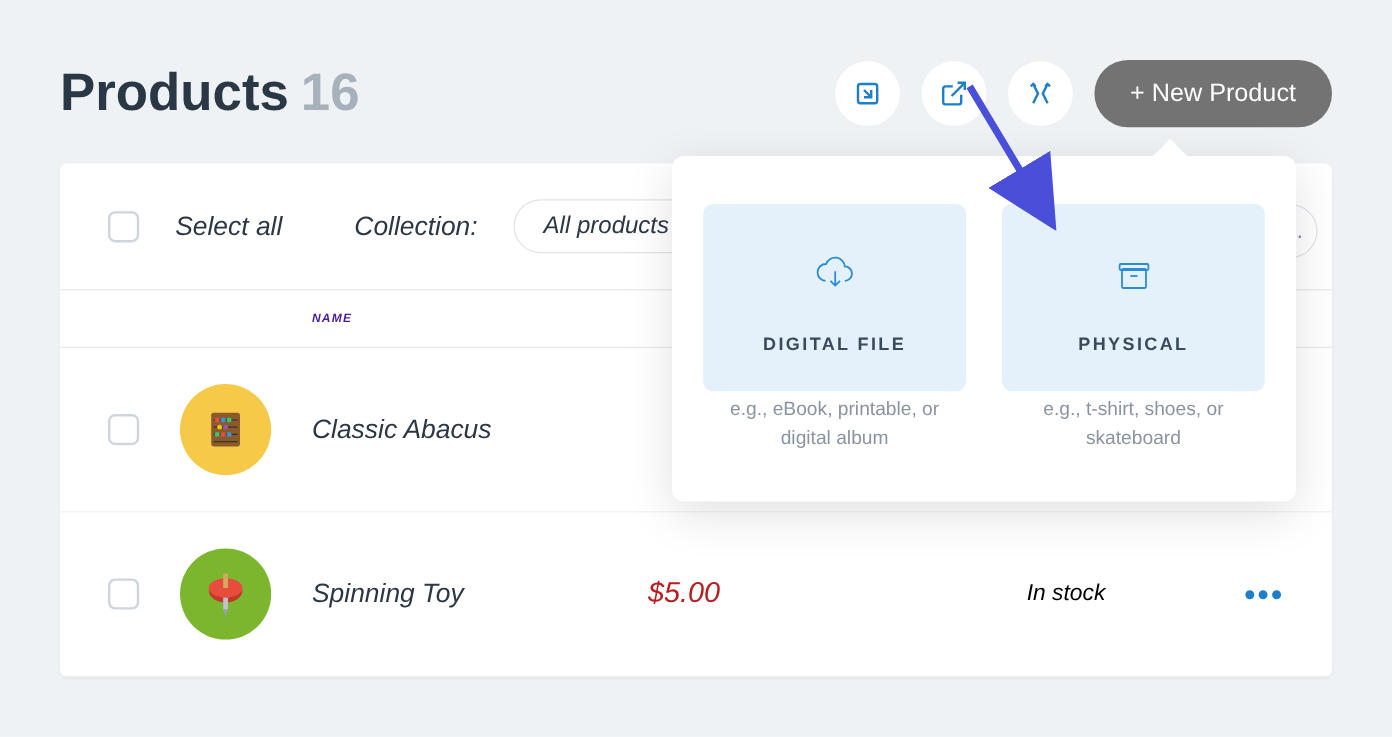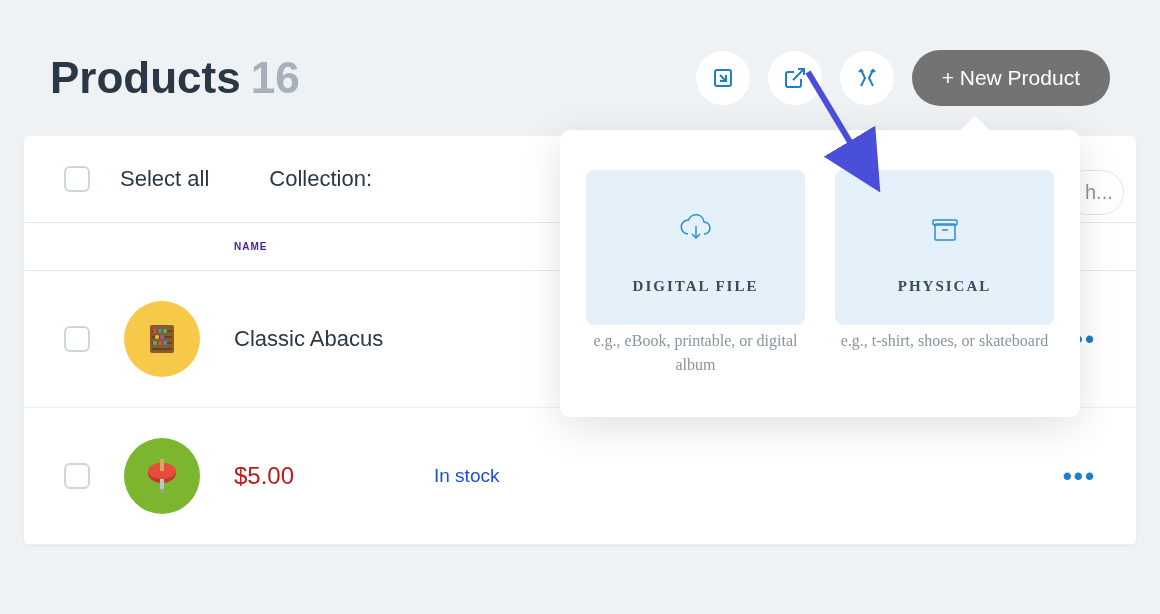--- a/index.html
+++ b/index.html
@@ -59,24 +59,25 @@
     padding: 16px 30px;
     font-size: 21px;
     font-weight: 500;
     display: flex;
     align-items: center;
     gap: 6px;
     cursor: pointer;
   }
   .table-wrap {
     background: #fff;
-    margin: 0 24px;
+    margin: 0 50px;
     border-radius: 6px;
     box-shadow: 0 1px 3px rgba(0,0,0,0.05);
     position: relative;
+    font-style: italic;
   }
   .filters {
     display: flex;
     align-items: center;
     padding: 30px 40px;
     gap: 30px;
     border-bottom: 1px solid #e5e9ed;
   }
   .checkbox {
     width: 26px;
@@ -153,42 +154,42 @@
     color: #2a3744;
   }
   .row-price {
     flex: 0 0 200px;
     font-size: 24px;
     color: #b91c1c;
   }
   .row-stock {
     flex: 1;
     font-size: 19px;
-    color: #1d4ed8;
+    color: #000000;
+    text-align: center;
   }
   .row-menu {
     color: #1e7ec8;
     font-size: 26px;
     font-weight: 800;
     letter-spacing: 2px;
     cursor: pointer;
   }
   .popover {
     position: absolute;
     left: 560px;
     top: 130px;
     width: 520px;
     background: #fff;
     border-radius: 10px;
     box-shadow: 0 10px 40px rgba(0,0,0,0.12);
     padding: 40px 26px;
     display: flex;
     gap: 30px;
     z-index: 10;
-    font-family: Liberation Serif, serif;
   }
   .popover::before {
     content: '';
     position: absolute;
     top: -10px;
     right: 95px;
     width: 20px;
     height: 20px;
     background: #fff;
     transform: rotate(45deg);
@@ -264,20 +265,23 @@
       <span>+ New Product</span>
     </div>
   </div>
 </div>
 
 <div class="table-wrap">
   <div class="filters">
     <div class="checkbox"></div>
     <span class="select-all-label">Select all</span>
     <span class="collection-label">Collection:</span>
+    <div class="collection-select">
+      <span>All products</span>
+    </div>
     <div class="search-input">
       <span>h...</span>
     </div>
   </div>
 
   <div class="table-head">
     <div class="th-check"></div>
     <div class="th-img"></div>
     <div class="th-name">NAME</div>
   </div>
@@ -319,20 +323,21 @@
       <div class="thumb thumb-green">
         <svg width="50" height="50" viewBox="0 0 50 50">
           <ellipse cx="25" cy="22" rx="14" ry="10" fill="#c0392b"></ellipse>
           <ellipse cx="25" cy="20" rx="14" ry="8" fill="#e74c3c"></ellipse>
           <rect x="23" y="8" width="4" height="12" fill="#d4a860"></rect>
           <rect x="23" y="28" width="4" height="10" fill="#bdc3c7"></rect>
           <polygon points="23,38 27,38 25,44" fill="#95a5a6"></polygon>
         </svg>
       </div>
     </div>
+    <div class="row-name">Spinning Toy</div>
     <div class="row-price">$5.00</div>
     <div class="row-stock">In stock</div>
     <div class="row-menu">•••</div>
   </div>
 </div>
 
 <div class="popover">
   <div class="option">
     <div class="option-card">
       <div class="option-icon">

